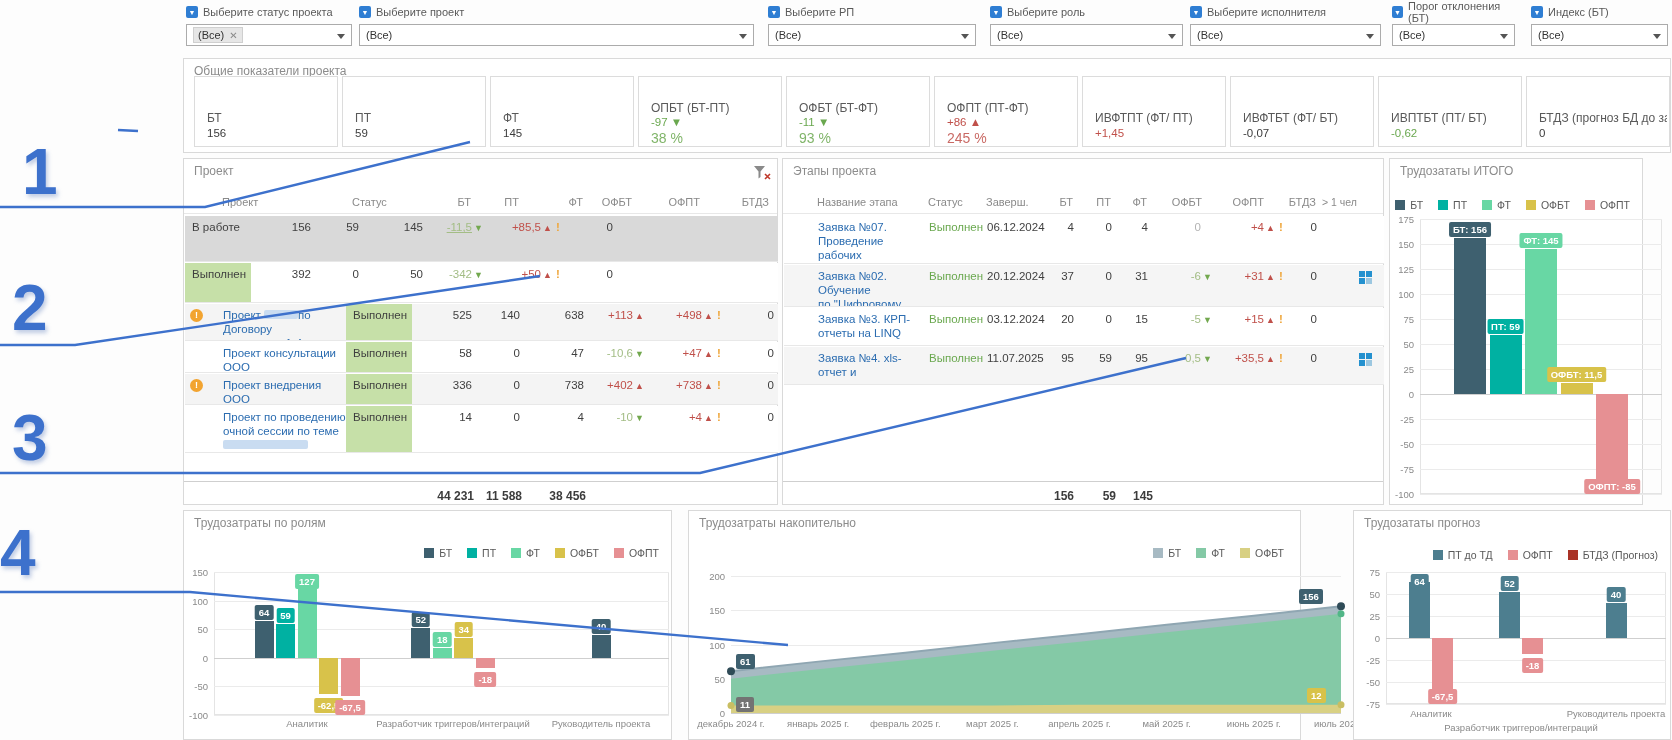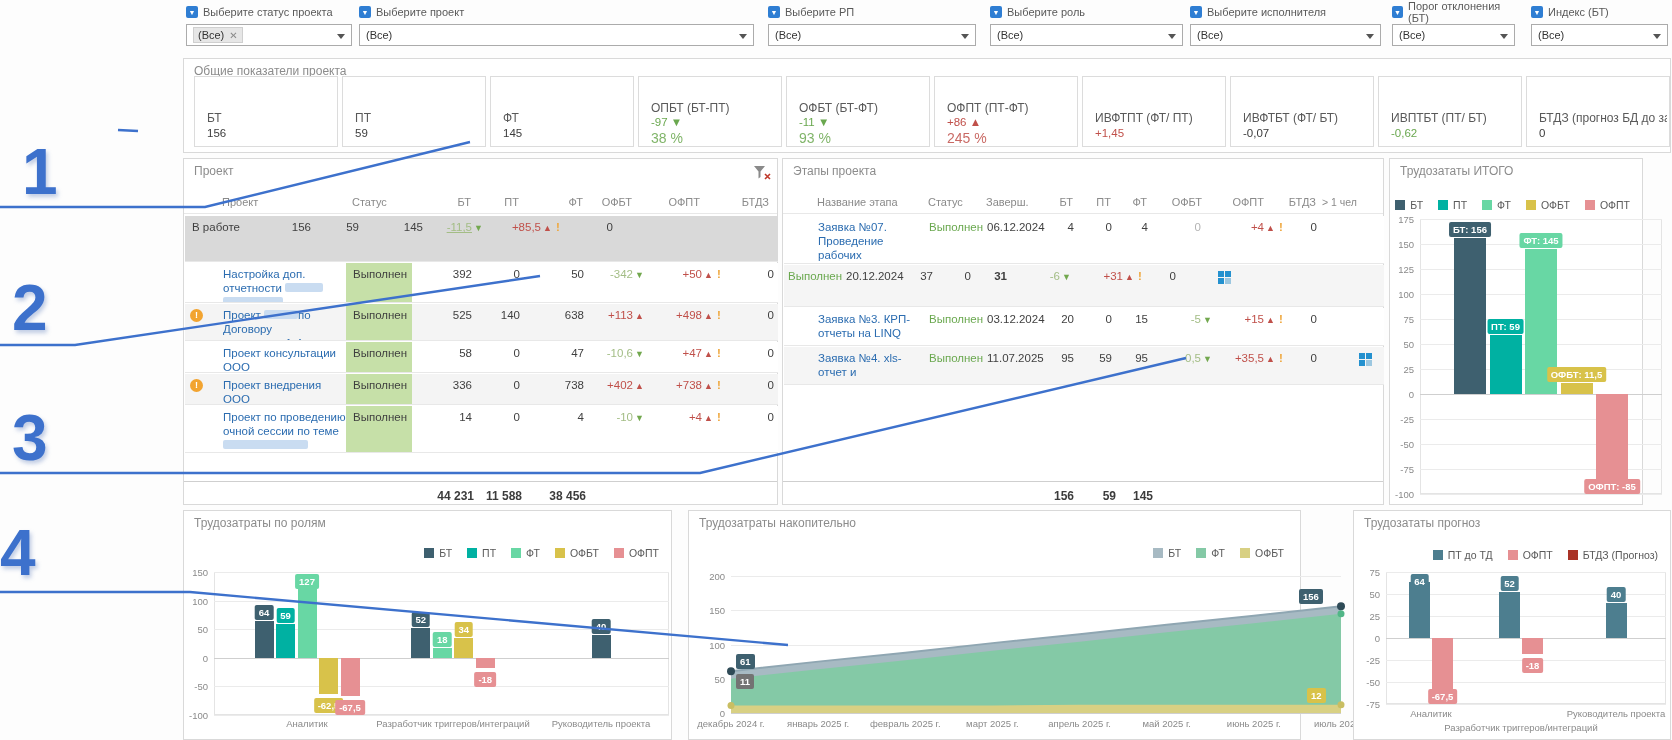--- a/index.html
+++ b/index.html
@@ -205,25 +205,20 @@
         <div class="trow" style="position: absolute; left: 1px; top: 57px; width: 593px; height: 46px; background: rgb(217, 217, 217);">
           <div class="tc" style="width: 66px; padding-left: 7px; background: transparent;">В работе</div>
           <div class="tc num" style="width: 62px; padding-right: 2px;">156</div>
           <div class="tc num" style="width: 48px; padding-right: 2px;">59</div>
           <div class="tc num" style="width: 64px; padding-right: 2px;">145</div>
           <div class="tc num" style="width: 62px; padding-right: 2px;"><span style="color: rgb(163, 189, 133); text-decoration: underline;">-11,5</span><span class="arr" style="color: rgb(114, 168, 78);">▼</span></div>
           <div class="tc num" style="width: 77px; padding-right: 2px;"><span style="color: rgb(192, 80, 74);">+85,5</span><span class="arr" style="color: rgb(192, 80, 74);">▲</span><span class="bang">!</span></div>
           <div class="tc num" style="width: 53px; padding-right: 4px;">0</div>
         </div>
         <div class="trow" style="position: absolute; left: 1px; top: 104px; width: 593px; height: 40px; background: rgb(255, 255, 255);">
-          <div class="tc" style="width: 161px; position: relative; padding-left: 38px;">
-            <div><span class="link">Настройка доп.</span> </div>
-            <div><span class="link">отчетности</span> <span class="blur" style="width: 38px;"></span></div>
-            <div><span class="blur" style="width: 60px;"></span></div>
-          </div>
           <div class="tc" style="width: 66px; padding-left: 7px; background: rgb(198, 224, 168);">Выполнен</div>
           <div class="tc num" style="width: 62px; padding-right: 2px;">392</div>
           <div class="tc num" style="width: 48px; padding-right: 2px;">0</div>
           <div class="tc num" style="width: 64px; padding-right: 2px;">50</div>
           <div class="tc num" style="width: 62px; padding-right: 2px;"><span style="color: rgb(163, 189, 133);">-342</span><span class="arr" style="color: rgb(114, 168, 78);">▼</span></div>
           <div class="tc num" style="width: 77px; padding-right: 2px;"><span style="color: rgb(192, 80, 74);">+50</span><span class="arr" style="color: rgb(192, 80, 74);">▲</span><span class="bang">!</span></div>
           <div class="tc num" style="width: 53px; padding-right: 4px;">0</div>
         </div>
         <div class="trow" style="position: absolute; left: 1px; top: 145px; width: 593px; height: 37px; background: rgb(244, 244, 244);">
           <div class="tc" style="width: 161px; position: relative; padding-left: 38px;">
@@ -310,25 +305,29 @@
           <div class="tc" style="width: 72px; padding-left: 4px;">06.12.2024</div>
           <div class="tc num" style="width: 25px; padding-right: 6px;">4</div>
           <div class="tc num" style="width: 38px; padding-right: 6px;">0</div>
           <div class="tc num" style="width: 36px; padding-right: 6px;">4</div>
           <div class="tc num" style="width: 63px; padding-right: 3px;"><span style="color: rgb(179, 179, 179);">0</span><span class="arr"></span></div>
           <div class="tc num" style="width: 72px; padding-right: 4px;"><span style="color: rgb(192, 80, 74);">+4</span><span class="arr" style="color: rgb(192, 80, 74);">▲</span><span class="bang">!</span></div>
           <div class="tc num" style="width: 34px; padding-right: 6px;">0</div>
           <div class="tc" style="width: 61px; position: relative;"></div>
         </div>
         <div class="trow" style="position: absolute; left: 1px; top: 106px; width: 600px; height: 42px; background: rgb(245, 245, 245);">
+          <div class="tc" style="width: 141px; padding-left: 34px;">
+            <div><span class="link">Заявка №02. Обучение</span></div>
+            <div><span class="link">по "Цифровому</span></div>
+          </div>
           <div class="tc" style="width: 58px; padding-left: 4px; color: rgb(106, 168, 79);">Выполнен</div>
           <div class="tc" style="width: 72px; padding-left: 4px;">20.12.2024</div>
           <div class="tc num" style="width: 25px; padding-right: 6px;">37</div>
           <div class="tc num" style="width: 38px; padding-right: 6px;">0</div>
-          <div class="tc num" style="width: 36px; padding-right: 6px; font-weight: bold;">31</div>
+          <div class="tc num" style="width: 36px; padding-right: 6px;">31</div>
           <div class="tc num" style="width: 63px; padding-right: 3px;"><span style="color: rgb(163, 189, 133);">-6</span><span class="arr" style="color: rgb(114, 168, 78);">▼</span></div>
           <div class="tc num" style="width: 72px; padding-right: 4px;"><span style="color: rgb(192, 80, 74);">+31</span><span class="arr" style="color: rgb(192, 80, 74);">▲</span><span class="bang">!</span></div>
           <div class="tc num" style="width: 34px; padding-right: 6px;">0</div>
           <div class="tc" style="width: 61px; position: relative;">
             <div class="gridic" style="right: 12px; top: 6px;">
               <i style="left: 0px; top: 0px; background: rgb(36, 145, 207);"></i>
               <i style="left: 7px; top: 0px; background: rgb(36, 145, 207);"></i>
               <i style="left: 0px; top: 7px; background: rgb(36, 145, 207);"></i>
               <i style="left: 7px; top: 7px; background: rgb(156, 199, 224);"></i>
             </div>
@@ -519,21 +518,21 @@
         <polygon points="42,167.75 129.14285714285714,158.16000000000003 216.28571428571428,149.255 303.42857142857144,139.66500000000002 390.57142857142856,130.76 477.7142857142857,121.17 564.8571428571429,112.265 652,102.67500000000001 652,202 42,202" fill="#84c9a6"></polygon>
         <polygon points="42,194.465 129.14285714285714,194.465 216.28571428571428,194.465 303.42857142857144,194.465 390.57142857142856,193.78 477.7142857142857,193.78 564.8571428571429,193.78 652,193.78 652,202 42,202" fill="#d8d083"></polygon>
         <circle cx="42" cy="160.215" r="4" fill="#2f4b57"></circle>
         <circle cx="652" cy="95.14" r="4" fill="#2f4b57"></circle>
         <circle cx="652" cy="102.67500000000001" r="3.5" fill="#51b687"></circle>
         <circle cx="42" cy="194.465" r="3.5" fill="#c9be62"></circle>
         <circle cx="652" cy="193.78" r="3.5" fill="#c9be62"></circle>
       </svg>
       <div class="chip" style="left: 47px; top: 143.215px; background: rgb(62, 96, 111); transform: none;">61</div>
       <div class="chip" style="left: 610px; top: 78.14px; background: rgb(62, 96, 111); transform: none;">156</div>
-      <div class="chip" style="left: 47px; top: 163px; background: #737373; transform: none;">11</div>
+      <div class="chip" style="left: 47px; top: 186px; background: #737373; transform: none;">11</div>
       <div class="chip" style="left: 618px; top: 176.78px; background: rgb(216, 194, 74); transform: none;">12</div>
       <div class="legend" style="top: 36px; right: 16px;">
         <div class="litem">
           <div class="lsq" style="background: rgb(167, 186, 195);"></div>
           <span>БТ</span>
         </div>
         <div class="litem">
           <div class="lsq" style="background: rgb(132, 201, 166);"></div>
           <span>ФТ</span>
         </div>

